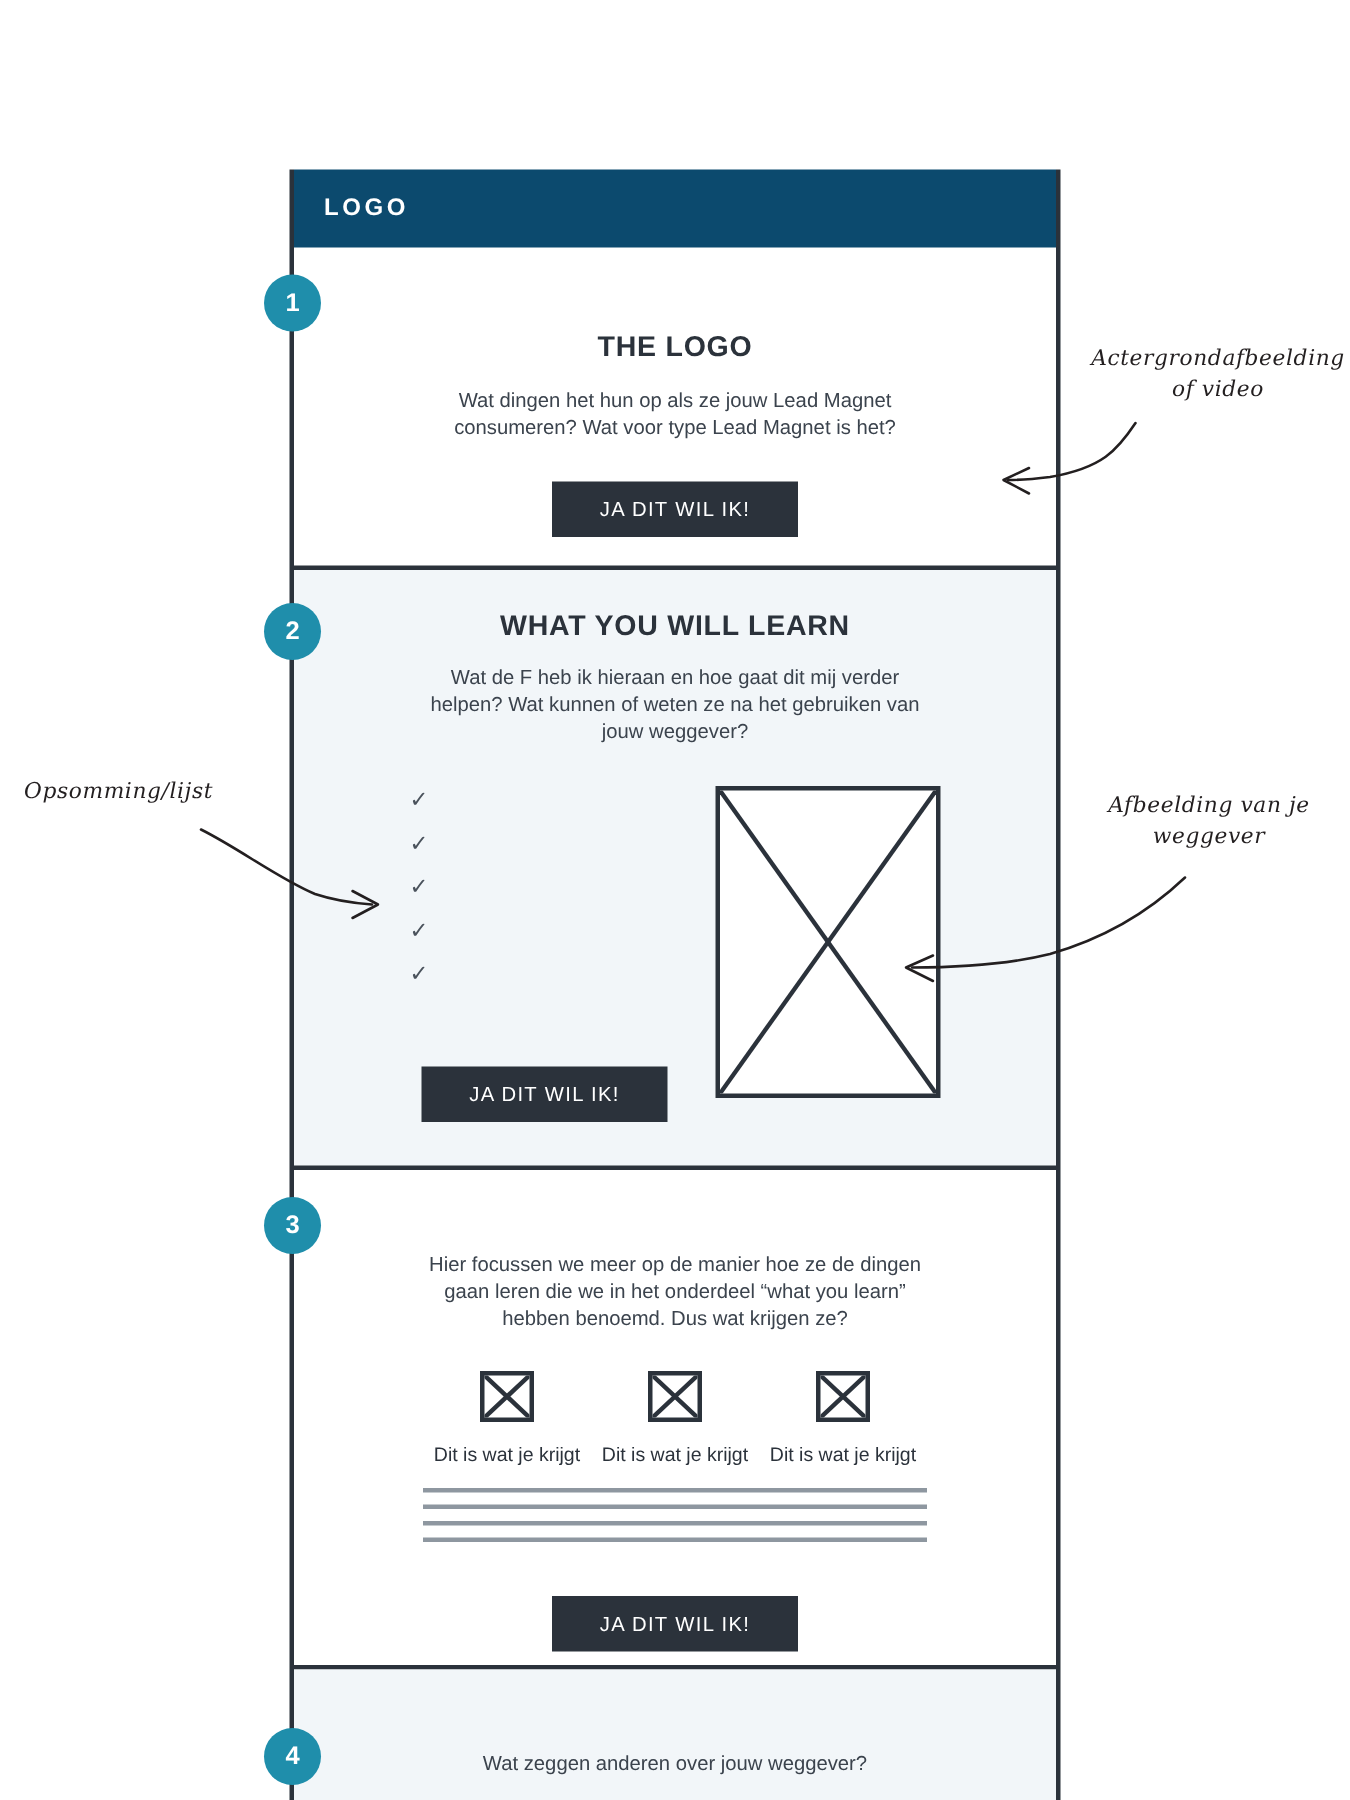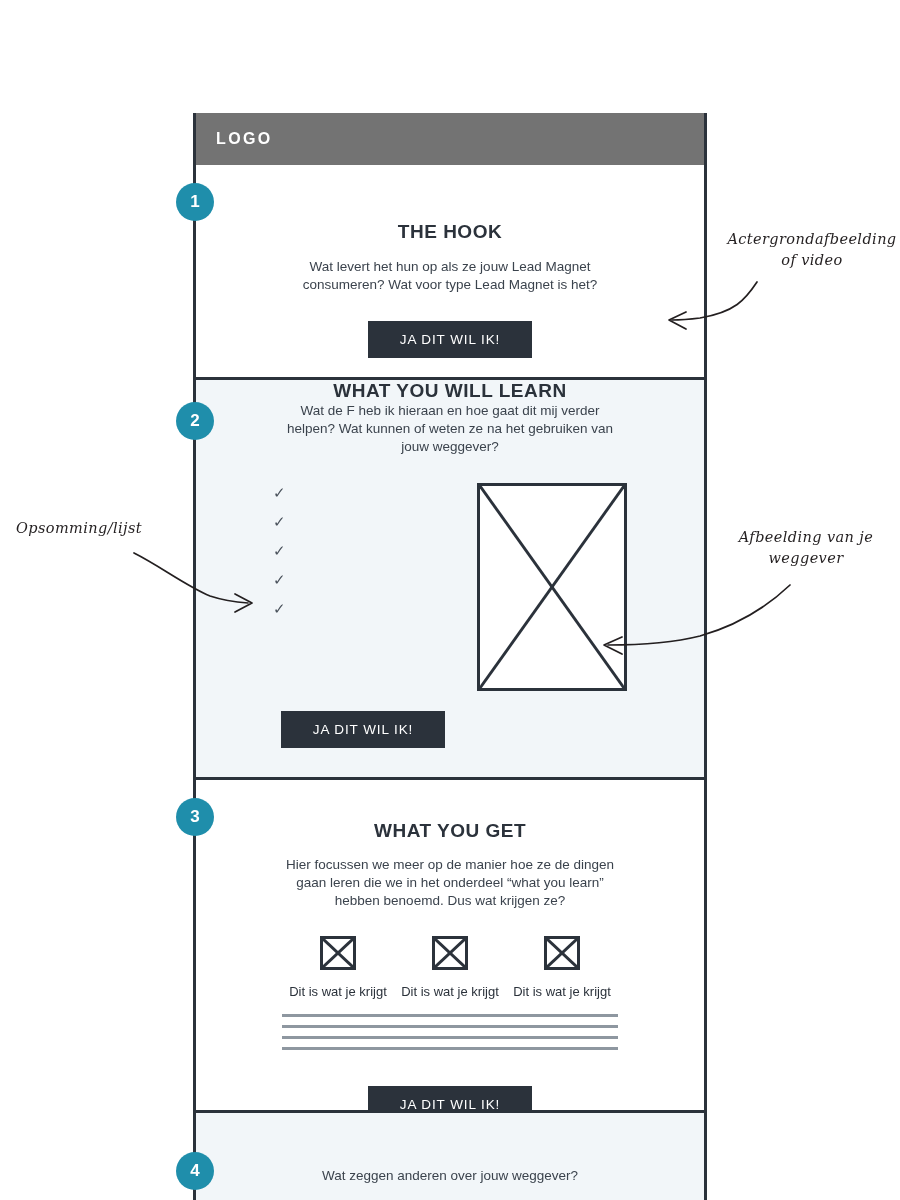--- a/index.html
+++ b/index.html
@@ -39,21 +39,21 @@
     top: 113px;
     width: 514px;
     height: 1090px;
     border-left: 3px solid #2b323b;
     border-right: 3px solid #2b323b;
     background: #ffffff;
   }
 
   .logo-bar {
     height: 52px;
-    background: #737373;
+    background: #0c4a6e;
     display: flex;
     align-items: center;
     padding-left: 20px;
   }
   .logo-text {
     color: #ffffff;
     font-size: 16px;
     font-weight: bold;
     letter-spacing: 2.4px;
   }
@@ -113,22 +113,22 @@
     left: 176px;
     z-index: 6;
   }
 
   
   #sec1 { height: 215px; padding-top: 56px; }
   #sec1 .sec-sub { margin-top: 15px; width: 340px; }
   #sec1 .cta { margin-top: 27px; width: 164px; }
 
   
-  #sec2 { height: 400px; }
-  #sec2 .sec-sub { width: 342px; }
+  #sec2 { height: 400px; padding-top: 27px; }
+  #sec2 .sec-sub { margin-top: 14px; width: 342px; }
 
   .learn-row {
     display: flex;
     margin-top: 28px;
     justify-content: center;
     gap: 38px;
   }
   .checklist { width: 166px; }
   .check-item {
     display: flex;
@@ -223,22 +223,22 @@
 <div id="page">
 
 
   <div class="frame">
 
     <div class="logo-bar">
       <span class="logo-text">LOGO</span>
     </div>
 
     <div class="section" id="sec1">
-      <div class="sec-title">THE HOOK</div>
-      <div class="sec-sub">Wat levert het hun op als ze jouw Lead Magnet consumeren? Wat voor type Lead Magnet is het?</div>
+      <div class="sec-title">THE LOGO</div>
+      <div class="sec-sub">Wat dingen het hun op als ze jouw Lead Magnet consumeren? Wat voor type Lead Magnet is het?</div>
       <button class="cta">JA DIT WIL IK!</button>
     </div>
 
     <div class="section alt" id="sec2">
       <div class="sec-title">WHAT YOU WILL LEARN</div>
       <div class="sec-sub">Wat de F heb ik hieraan en hoe gaat dit mij verder helpen? Wat kunnen of weten ze na het gebruiken van jouw weggever?</div>
 
       <div class="learn-row">
         <div class="checklist">
           <div class="check-item">
@@ -283,21 +283,20 @@
             <line x1="0" y1="0" x2="150" y2="208" stroke="#2b323b" stroke-width="3"></line>
             <line x1="150" y1="0" x2="0" y2="208" stroke="#2b323b" stroke-width="3"></line>
           </svg>
         </div>
       </div>
 
       <button class="cta">JA DIT WIL IK!</button>
     </div>
 
     <div class="section" id="sec3">
-      <div class="sec-title">WHAT YOU GET</div>
       <div class="sec-sub">Hier focussen we meer op de manier hoe ze de dingen gaan leren die we in het onderdeel “what you learn” hebben benoemd. Dus wat krijgen ze?</div>
 
       <div class="get-row">
         <div class="get-col">
           <div class="get-icon">
             <svg viewBox="0 0 30 28" preserveAspectRatio="none">
               <line x1="0" y1="0" x2="30" y2="28" stroke="#2b323b" stroke-width="3"></line>
               <line x1="30" y1="0" x2="0" y2="28" stroke="#2b323b" stroke-width="3"></line>
             </svg>
           </div>

